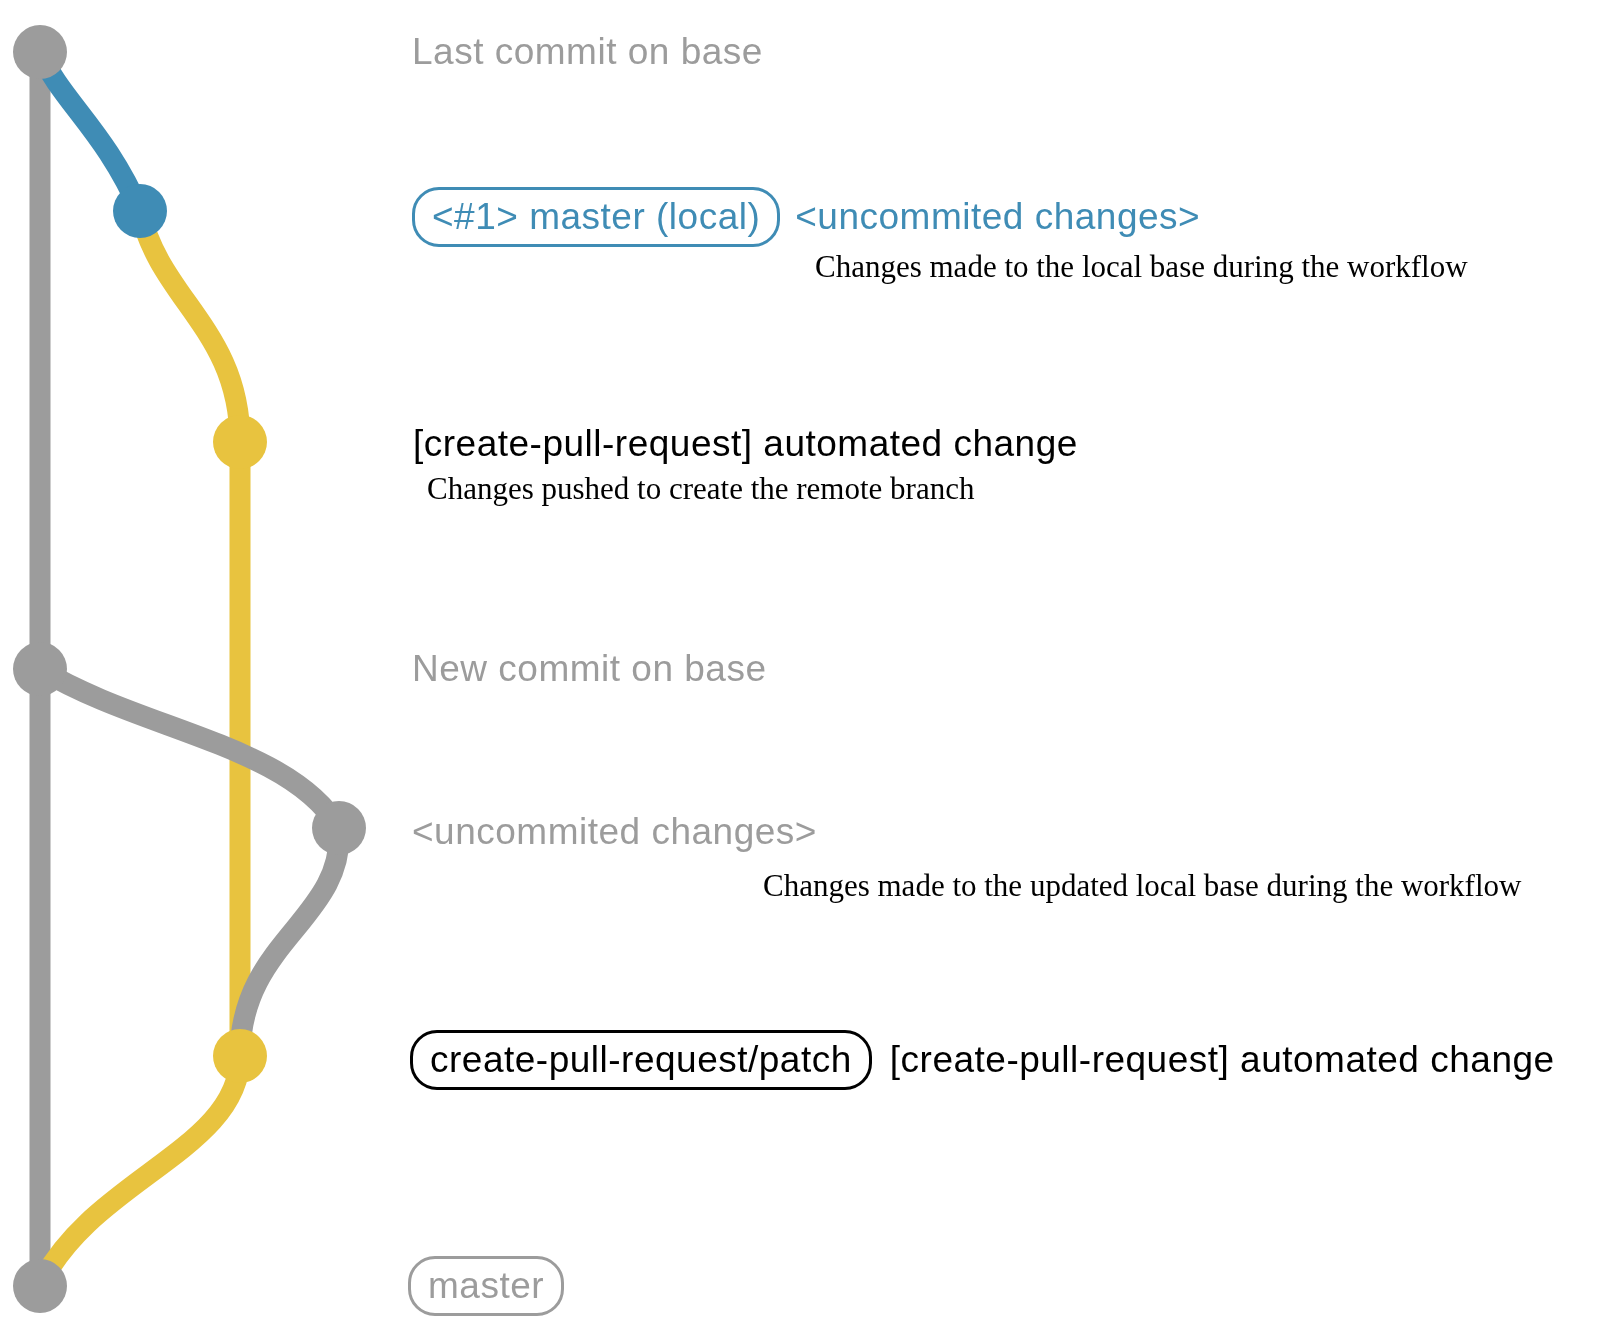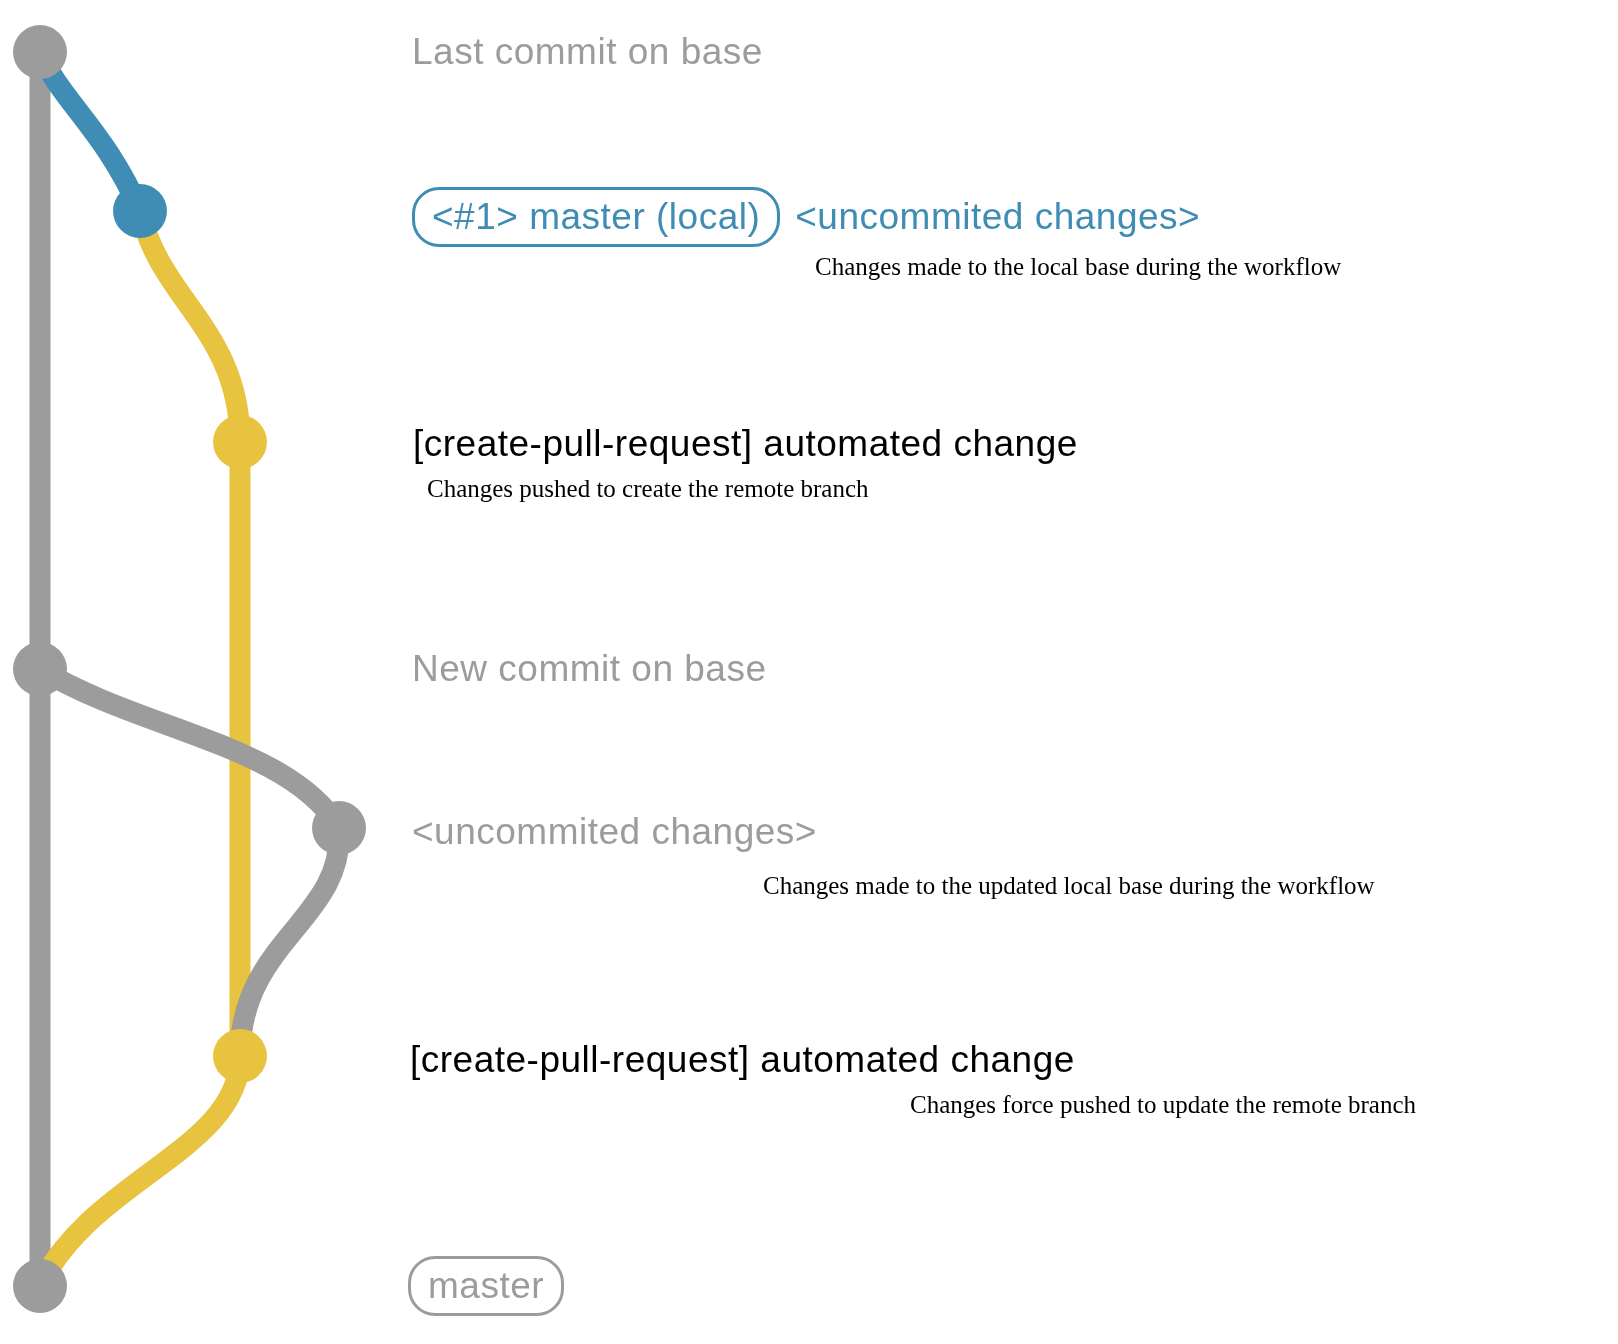--- a/index.html
+++ b/index.html
@@ -44,21 +44,21 @@
     border: 3px solid currentColor;
     border-radius: 27px;
     font-size: 37px;
     letter-spacing: 0.5px;
     box-sizing: content-box;
   }
   .desc {
     position: absolute;
     transform: translateY(-50%);
     font-family: "Liberation Serif", serif;
-    font-size: 25px;
+    font-size: 31px;
     color: #000000;
     white-space: nowrap;
   }
 </style>
 </head>
 <body>
 
 <div id="canvas">
 
   <svg id="graph-svg" width="1618" height="1344" viewBox="0 0 1618 1344">
@@ -98,21 +98,21 @@
   <div class="row" style="left:412px; top:669px;">
     <span class="caption gray">New commit on base</span>
   </div>
 
   <div class="row" style="left:412px; top:832px;">
     <span class="caption gray">&lt;uncommited changes&gt;</span>
   </div>
   <div class="desc" style="left:763px; top:886px;">Changes made to the updated local base during the workflow</div>
 
   <div class="row" style="left:410px; top:1060px;">
+    <span class="badge yellow">create-pull-request/patch</span>
     <span class="caption yellow">[create-pull-request] automated change</span>
   </div>
-  <div class="desc" style="left:910px; top:1105px;">Changes force pushed to update the remote branch</div>
 
   <div class="row" style="left:408px; top:1286px;">
     <span class="badge gray">master</span>
   </div>
 
 </div>
 
 </body></html>

